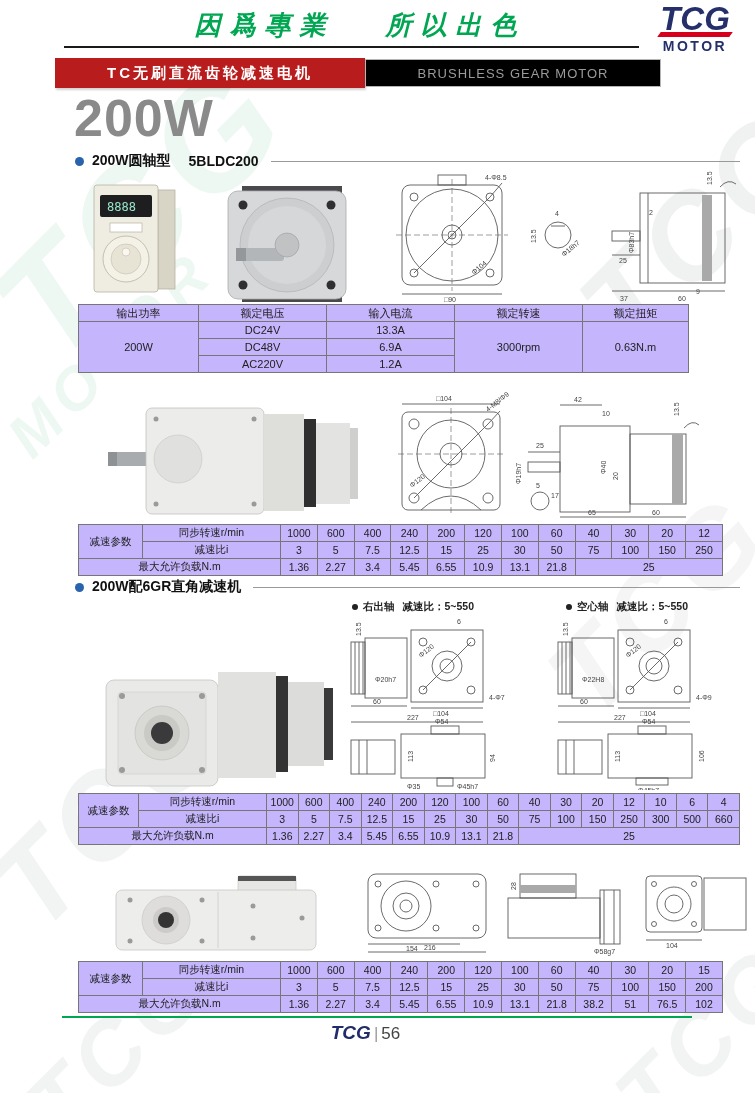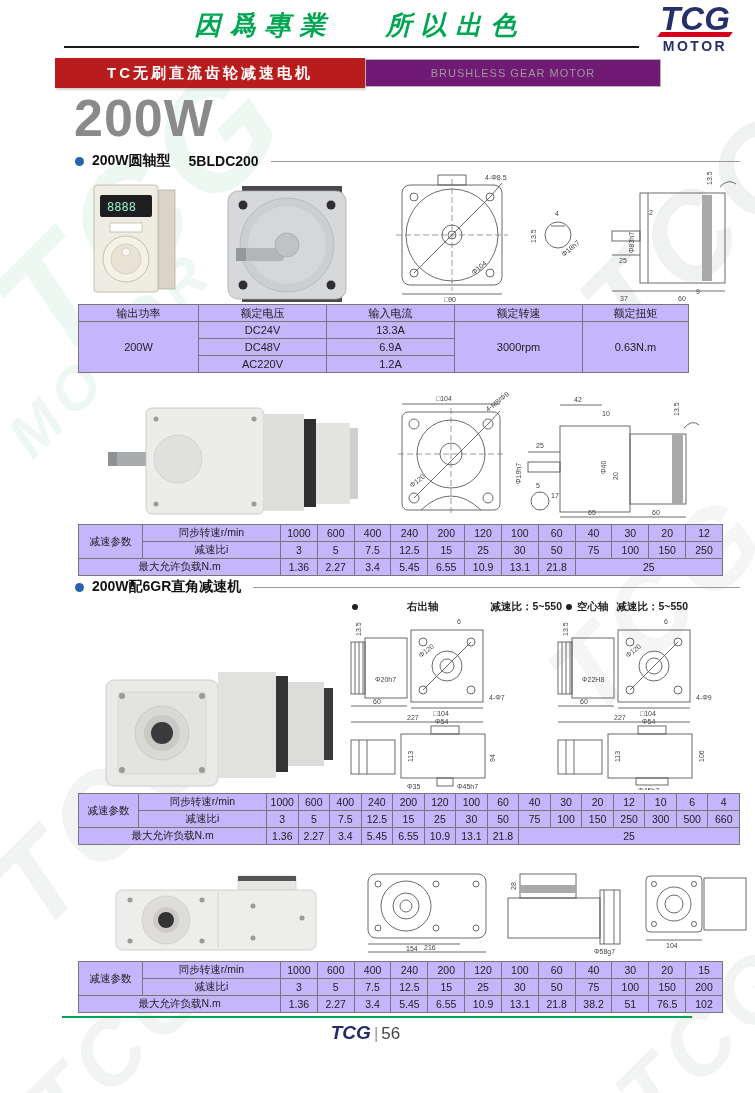--- a/index.html
+++ b/index.html
@@ -12,22 +12,22 @@
   .slogan{position:absolute;left:120px;top:8px;width:480px;text-align:center;
           font-size:26px;font-weight:900;font-style:italic;color:#00a651;letter-spacing:9px;}
   .hline{position:absolute;left:64px;top:46px;width:575px;height:2px;background:#1a1a1a;}
   .logo{position:absolute;right:10px;top:3px;width:100px;text-align:center;}
   .logo .brand{font-size:33px;font-weight:900;font-style:italic;color:#25306b;line-height:0.95;}
   .logo .swoosh{width:72px;height:5px;background:#d6001c;margin:-2px auto 1px auto;transform:skewX(-35deg);}
   .logo .sub{font-size:14px;font-weight:bold;color:#25306b;letter-spacing:2.5px;}
   .banner-cn{position:absolute;left:55px;top:58px;width:310px;height:30px;background:#b91c1c;
              color:#fff;font-size:15px;font-weight:bold;letter-spacing:3px;
              display:flex;align-items:center;justify-content:center;box-shadow:1px 2px 2px rgba(0,0,0,.18);}
-  .banner-en{position:absolute;left:365px;top:59px;width:294px;height:26px;border:1px solid #b5b5b5;background:#701a75;
-             color:#9a9a9a;font-size:11px;letter-spacing:1px;display:flex;align-items:center;justify-content:center;text-align:right;}
+  .banner-en{position:absolute;left:365px;top:59px;width:294px;height:26px;border:1px solid #b5b5b5;background:#000000;
+             color:#9a9a9a;font-size:13px;letter-spacing:1px;display:flex;align-items:center;justify-content:center;text-align:right;}
   .ptitle{position:absolute;left:74px;top:88px;font-size:52px;font-weight:900;color:#8a8a8a;letter-spacing:1px;}
   
   .sec{position:absolute;display:flex;align-items:center;font-size:14px;font-weight:bold;color:#111;}
   .dot{width:9px;height:9px;border-radius:50%;background:#2a63ad;margin-right:8px;flex:none;}
   .sq{width:12px;height:12px;background:#00a651;margin-right:8px;flex:none;}
   .sec .model{margin-left:18px;}
   .sec .ratio{margin-left:16px;font-size:12px;}
   .sec .ln{flex:1;border-top:1px solid #999;margin-left:12px;height:0;}
   .subhead{position:absolute;font-size:10.5px;font-weight:bold;color:#222;display:flex;align-items:center;}
   .bdot{width:6px;height:6px;border-radius:50%;background:#222;margin-right:5px;flex:none;}
@@ -287,21 +287,21 @@
       <td colspan="4">25</td>
     </tr>
   </tbody>
     </table>
 
   <div class="sec" style="left:75px;top:578px;width:665px;">
     <span class="dot"></span>
     <span>200W配6GR直角减速机</span>
     <span class="ln"></span>
   </div>
-  <div class="subhead" style="left:352px;top:600px;gap:44px;">
+  <div class="subhead" style="left:352px;top:600px;">
     <span class="bdot"></span>
     <span>右出轴</span>
     <span class="r">减速比：5~550</span>
   </div>
   <div class="subhead" style="left:566px;top:600px;">
     <span class="bdot"></span>
     <span>空心轴</span>
     <span class="r">减速比：5~550</span>
   </div>
 

